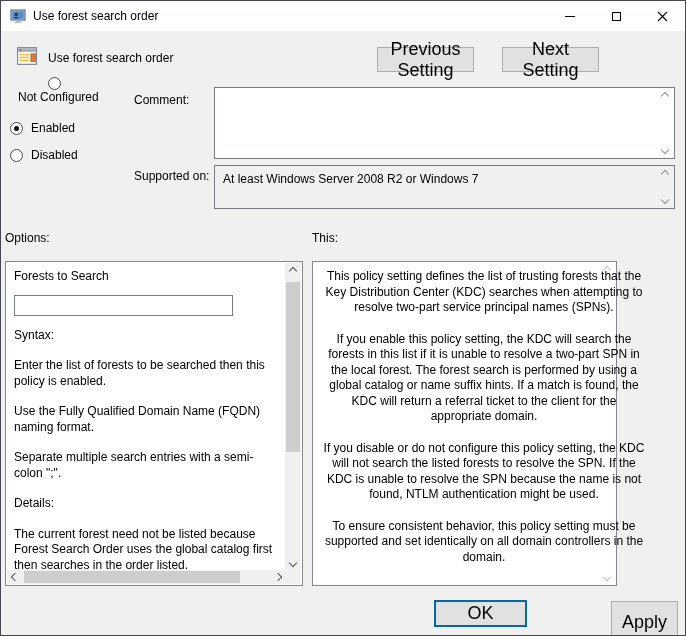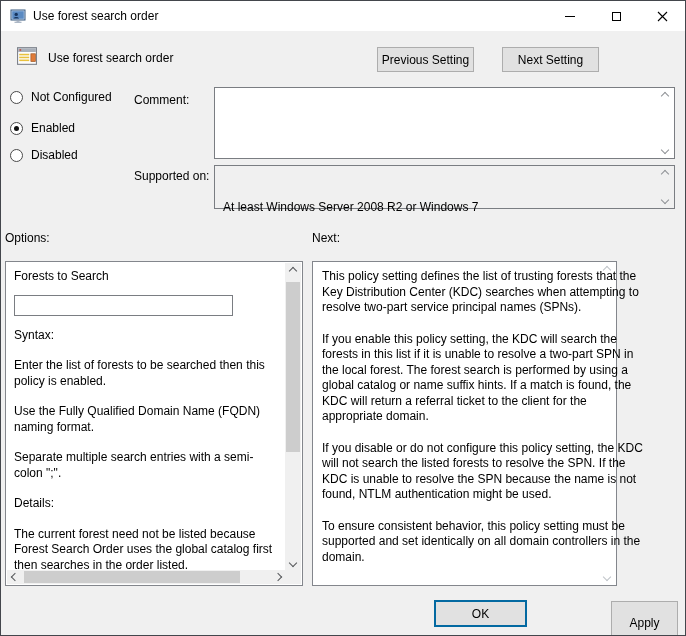--- a/index.html
+++ b/index.html
@@ -15,58 +15,58 @@
   .titlebar .title { margin-left:7px; font-size:12px; }
   .win-controls { margin-left:auto; display:flex; height:100%; }
   .win-btn { width:46px; height:100%; display:flex; align-items:center; justify-content:center; }
   .glyph-min { width:10px; height:1px; background:#000; }
   .glyph-max { width:9px; height:9px; border:1px solid #000; background:transparent; }
 
   
   .settingicon { position:absolute; left:16px; top:46px; width:20px; height:18px; }
   .header-title { position:absolute; left:47px; top:50px; font-size:12px; }
   .btn { position:absolute; background:#e1e1e1; border:1px solid #adadad; font-family:inherit;
-         font-size:12px; color:#000; display:flex; align-items:center; justify-content:center; cursor:default; }
+         font-size:18px; color:#000; display:flex; align-items:center; justify-content:center; cursor:default; }
   #btn-prev { left:376px; top:46px; width:97px; height:25px; }
   #btn-next { left:485px; top:46px; width:97px; height:25px;margin-left:16px; }
 
   
   .radio-row { position:absolute; left:9px; display:flex; align-items:center; height:16px; }
   .radio-circle { width:13px; height:13px; border:1px solid #4a4a4a; border-radius:50%;
                   background:#fff; position:relative; flex:0 0 13px; }
   .radio-row.selected .radio-circle::after { content:""; position:absolute; left:3px; top:3px;
                   width:5px; height:5px; border-radius:50%; background:#111; }
   .radio-label { margin-left:8px; }
 
   .fieldlabel { position:absolute; font-size:12px; }
 
   
   .textbox { position:absolute; background:#fff; border:1px solid #7a7d82; }
   #comment-box { left:213px; top:86px; width:461px; height:72px; }
   #supported-box { left:213px; top:164px; width:461px; height:44px; background:#f0f0f0; }
-  #supported-box .val { position:absolute; left:8px; top:6px; right:28px;margin-top:28px; }
+  #supported-box .val { position:absolute; left:8px; top:6px; right:28px; }
 
   
   .chev { display:inline-block; width:6px; height:6px;
           border-right:1.4px solid #8f9296; border-bottom:1.4px solid #8f9296; }
   .chev.up   { transform:rotate(-135deg); }
   .chev.down { transform:rotate(45deg); }
   .chev.left { transform:rotate(135deg); }
   .chev.right{ transform:rotate(-45deg); }
   .chev.dark { border-color:#55575a; }
   .chev.pale { border-color:#bfc3c8; }
 
   .vsb { position:absolute; top:2px; right:2px; bottom:2px; width:14px;
          display:flex; flex-direction:column; justify-content:space-between; align-items:center;
          padding:3px 0; }
 
   
   .panel { position:absolute; background:#fff; border:1px solid #83868c; }
   #options-panel { left:4px; top:260px; width:298px; height:325px; }
-  #help-panel { left:311px; top:260px; width:305px; height:325px; }
+  #help-panel { left:311px; top:260px; width:305px; height:325px;text-align:center; }
 
   #options-content { position:absolute; left:1px; top:1px; width:278px; height:306px;
                      overflow:hidden; padding:6px 4px 8px 7px; line-height:15.5px; }
   #options-content .blk { margin-bottom:15px; }
   #forests-input { display:block; margin:10px 0 12px 0; width:219px; height:21px;
                    border:1px solid #7a7d82; background:#fff; font-family:inherit; font-size:12px; padding:0 4px; }
 
   
   .opt-vsb { position:absolute; top:1px; right:1px; width:16px; height:308px; background:#f0f0f0; }
   .opt-vsb .arrow { position:absolute; left:0; width:16px; height:16px;
@@ -129,21 +129,21 @@
     <circle cx="3" cy="2.7" r="0.9" fill="#c45246"></circle>
     <rect x="2" y="6" width="9" height="1.4" fill="#e9c13c"></rect>
     <rect x="2" y="8.6" width="9" height="1.4" fill="#e9c13c"></rect>
     <rect x="2" y="11.2" width="9" height="1.4" fill="#e9c13c"></rect>
     <rect x="12.5" y="6" width="4" height="7" fill="#e07b39" stroke="#9c5420" stroke-width="0.6"></rect>
   </svg>
   <span class="header-title">Use forest search order</span>
   <button class="btn" id="btn-prev">Previous Setting</button>
   <button class="btn" id="btn-next">Next Setting</button>
 
-  <div class="radio-row" style="top:88px;">
+  <div class="radio-row" style="top:76px;flex-direction:column;">
     <span class="radio-circle"></span>
     <span class="radio-label">Not Configured</span>
   </div>
   <div class="radio-row selected" style="top:119px;">
     <span class="radio-circle"></span>
     <span class="radio-label">Enabled</span>
   </div>
   <div class="radio-row" style="top:146px;">
     <span class="radio-circle"></span>
     <span class="radio-label">Disabled</span>
@@ -193,21 +193,21 @@
           <span class="chev left dark"></span>
         </div>
       <div class="thumb"></div>
       <div class="arrow r">
           <span class="chev right dark"></span>
         </div>
     </div>
     <div class="corner"></div>
   </div>
 
-  <span class="fieldlabel" style="left:311px; top:230px;">Next:</span>
+  <span class="fieldlabel" style="left:311px; top:230px;">This:</span>
   <div class="panel" id="help-panel">
     <div id="help-content">
       <div class="para">This policy setting defines the list of trusting forests that the Key Distribution Center (KDC) searches when attempting to resolve two-part service principal names (SPNs).</div>
       <div class="para">If you enable this policy setting, the KDC will search the forests in this list if it is unable to resolve a two-part SPN in the local forest. The forest search is performed by using a global catalog or name suffix hints. If a match is found, the KDC will return a referral ticket to the client for the appropriate domain.</div>
       <div class="para">If you disable or do not configure this policy setting, the KDC will not search the listed forests to resolve the SPN. If the KDC is unable to resolve the SPN because the name is not found, NTLM authentication might be used.</div>
       <div class="para">To ensure consistent behavior, this policy setting must be supported and set identically on all domain controllers in the domain.</div>
     </div>
     <div class="help-vsb">
       <span class="chev up pale"></span>
       <span class="chev down pale"></span>

